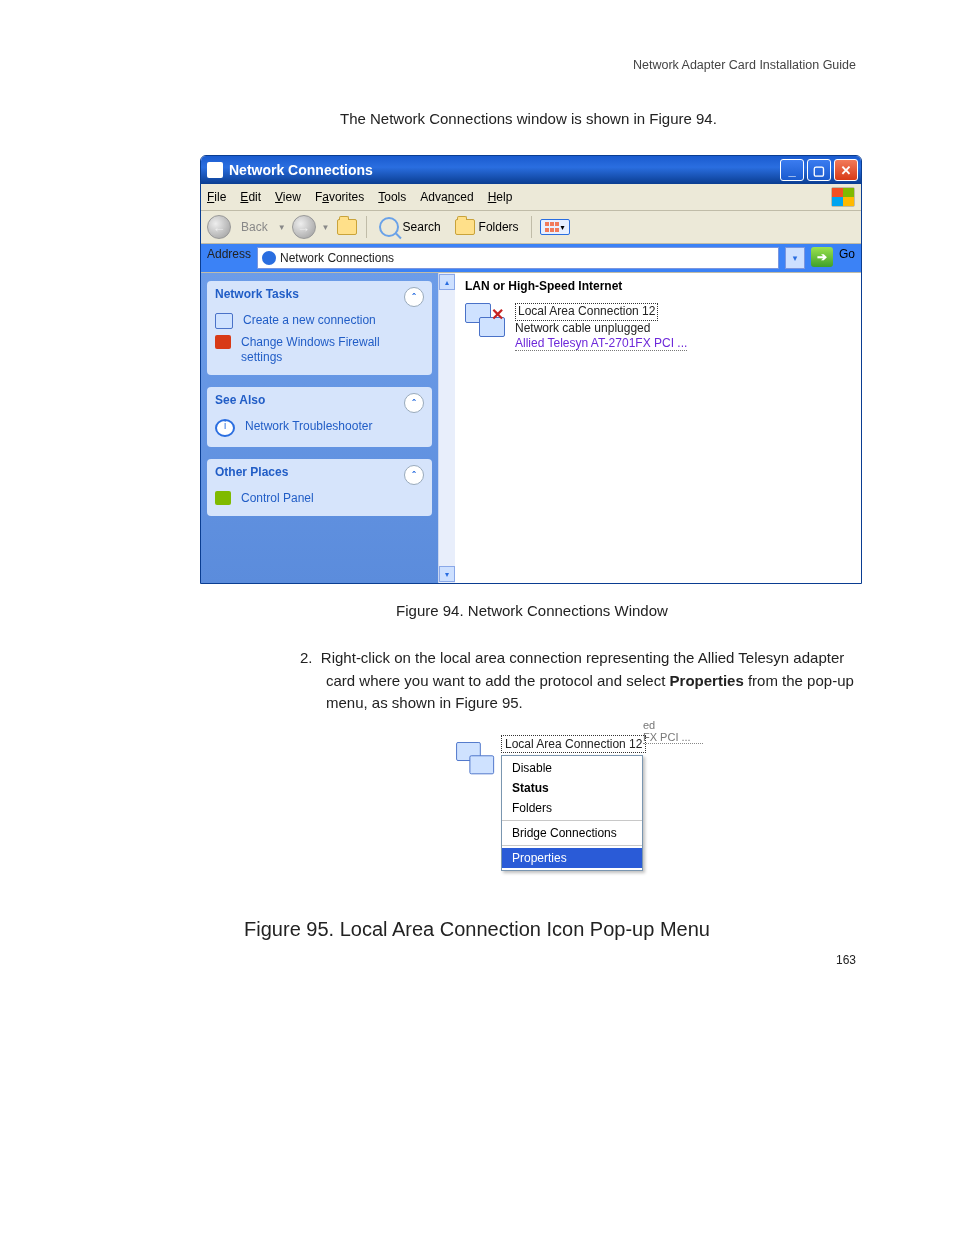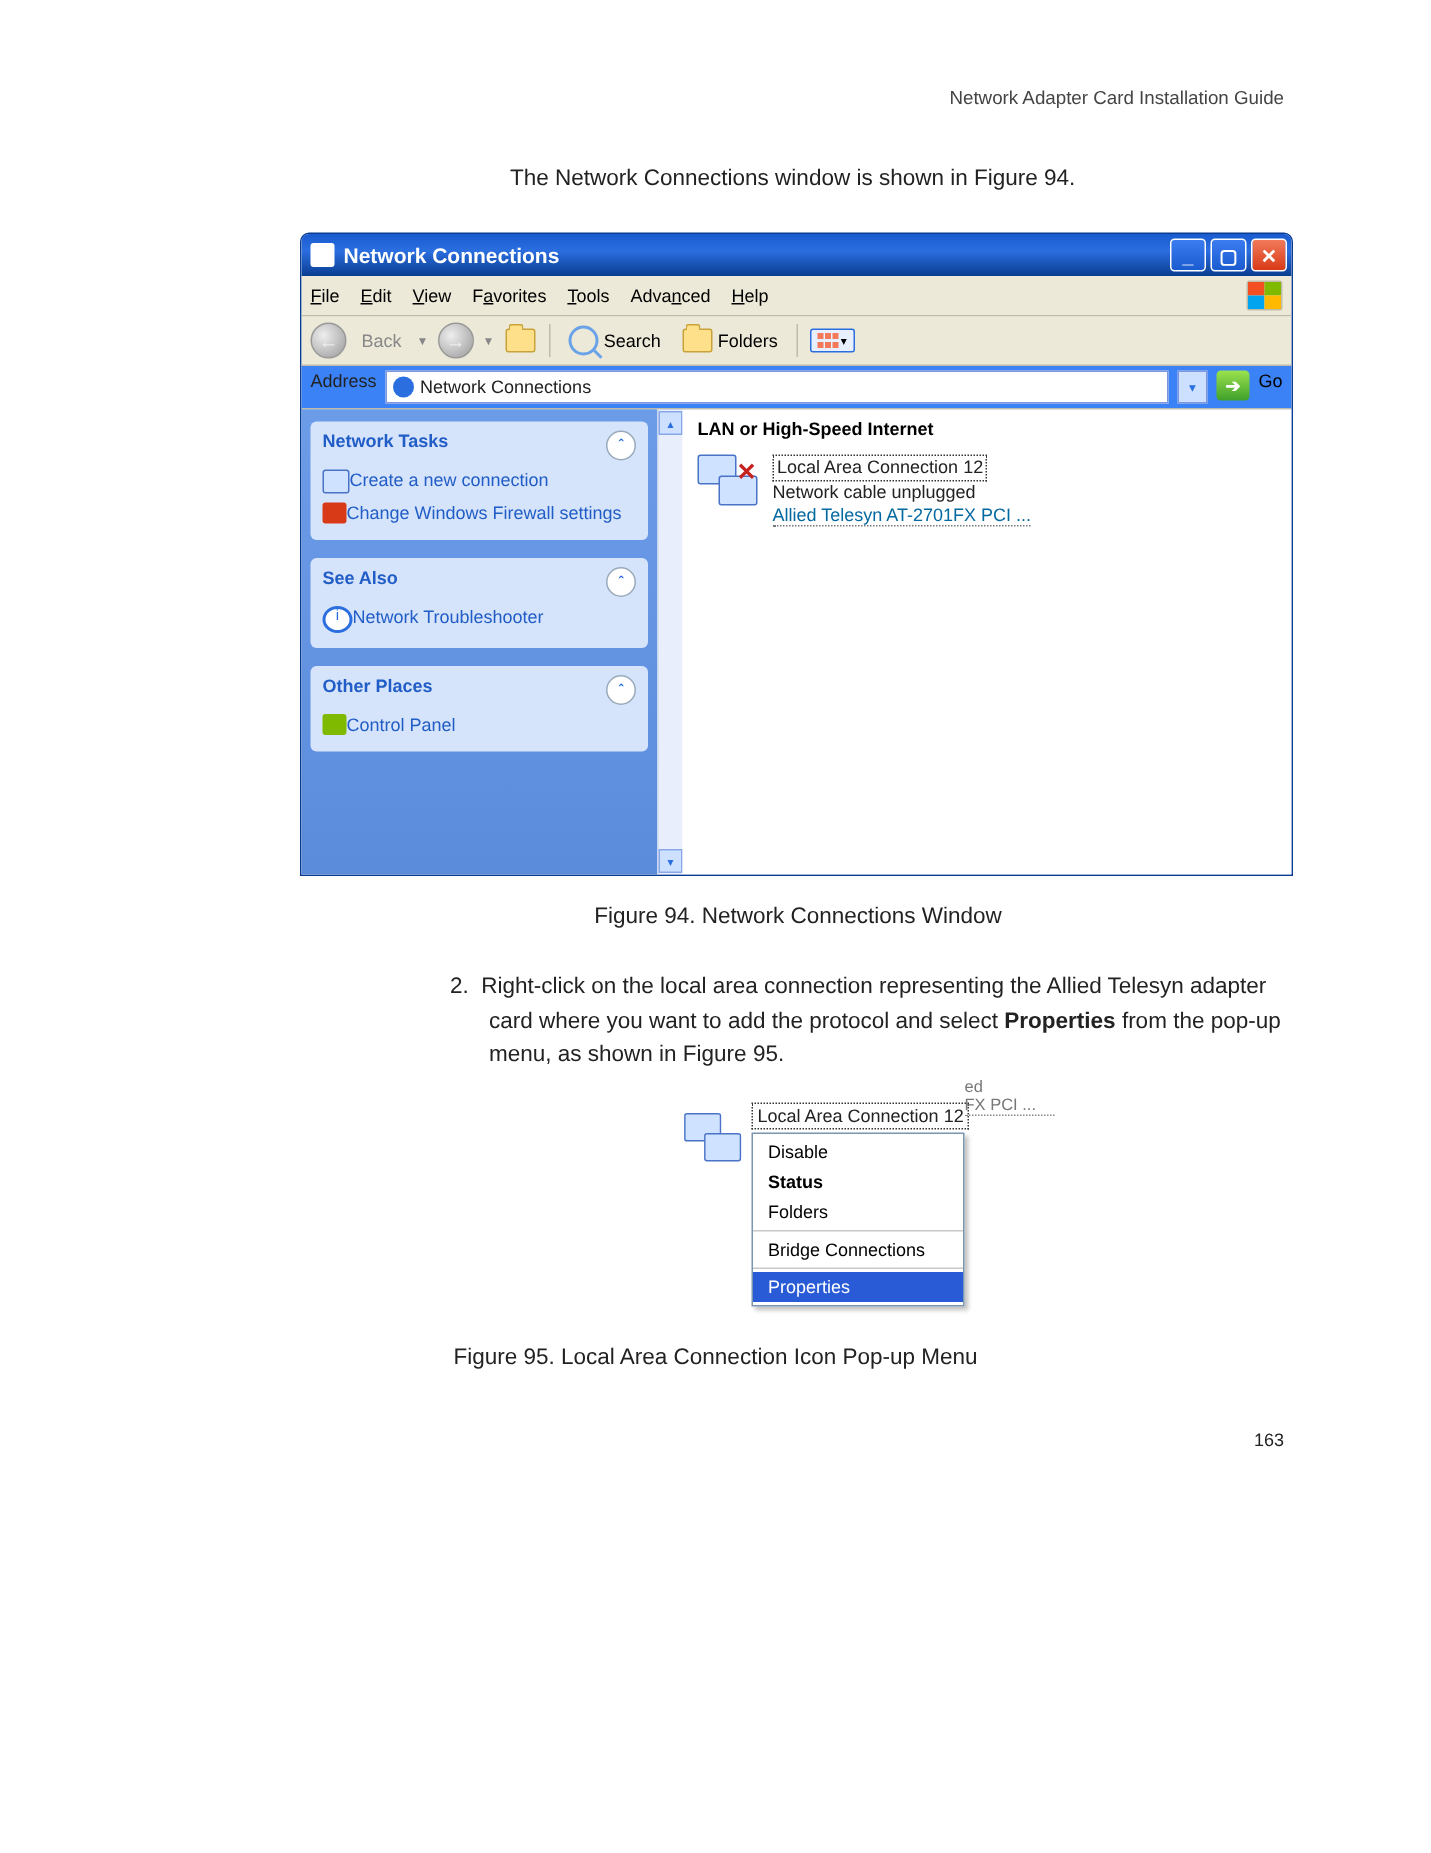--- a/index.html
+++ b/index.html
@@ -154,33 +154,33 @@
   }
   .scrolltrack{width:16px;background:#e8eefb;border-left:1px solid #c9d6f0;display:flex;flex-direction:column;align-items:center;}
   .scrollbtn{width:14px;height:14px;background:#cde0ff;border:1px solid #8aa8e8;margin:1px;font-size:8px;color:#2a6ee0;display:flex;align-items:center;justify-content:center;}
   .sidebox{
     background:#d6e4fb;border-radius:4px;padding:6px 8px 10px 8px;margin-bottom:12px;
   }
   .sidebox .hd{color:#215dc6;font-weight:bold;font-size:12px;display:flex;}
   .sidebox .hd .coll{
     margin-left:auto;width:18px;height:18px;border-radius:50%;background:#fff;border:1px solid #9ab;color:#2a6ee0;font-size:10px;display:flex;align-items:center;justify-content:center;
   }
-  .sideitem{color:#215dc6;font-size:12px;margin-top:6px;display:flex;gap:0;align-items:flex-start;}
+  .sideitem{color:#215dc6;font-size:12px;margin-top:6px;display:flex;gap:10px;align-items:flex-start;}
   .sideitem .itxt{line-height:1.25;}
   .contentpane{flex:1;background:#fff;padding:6px 10px;}
   .sectionhdr{font-weight:bold;font-size:12px;color:#000;}
   .connitem{display:flex;gap:6px;margin-top:10px;align-items:flex-start;}
   .nic-ico{width:44px;height:40px;position:relative;}
   .nic-ico .mon{width:24px;height:18px;background:#cfe2ff;border:1px solid #4a72c8;border-radius:2px;position:absolute;}
   .nic-ico .mon.m1{left:0;top:0;}
   .nic-ico .mon.m2{left:14px;top:14px;}
   .nic-ico .x{position:absolute;left:26px;top:2px;color:#c62222;font-weight:bold;font-size:16px;}
   .conninfo{font-size:12px;line-height:1.3;}
   .conninfo .nm{border:1px dotted #333;padding:0 2px;display:inline-block;}
-  .conninfo .adp{color:#0369a1;border-bottom:1px dotted #777;}
+  .conninfo .adp{color:#6d28d9;border-bottom:1px dotted #777;}
   .caption{
     text-align:center;font-size:15px;margin-top:18px;
   }
   .step2 {
     margin-left:210px;margin-top:28px;font-size:15px;line-height:1.5;text-indent:-26px;padding-left:26px; max-width:560px;
   }
   .fig95wrap{margin-left:365px;margin-top:20px;}
   .fig95{
     width:250px;font-family:Tahoma,Arial,sans-serif;font-size:12px;display:flex;
   }
@@ -194,21 +194,21 @@
   .ctxmenu .grp{border-bottom:1px solid #c8c8c8;padding:2px 0;}
   .ctxmenu .grp:last-child{border-bottom:none;}
   .ctxmenu .mi{padding:3px 10px;color:#000;}
   .ctxmenu .mi.disabled{color:#aaa;}
   .ctxmenu .mi.bold{font-weight:bold;}
   .ctxmenu .mi.sel{background:#2a5bd7;color:#fff;}
   .behind{
     position:relative;left:142px;top:-152px;width:60px;font-size:11px;color:#777;
   }
   .behind .ln2{border-bottom:1px dotted #888;}
-  .caption2{text-align:center;font-size:15px;}
+  .caption2{text-align:center;font-size:20px;margin-top:22px;}
   .pagenum{position:absolute;bottom:28px;right:98px;font-size:12px;}
   .mag{width:16px;height:16px;border:2px solid #6aa2e8;border-radius:50%;position:relative;}
   .mag::after{content:'';position:absolute;width:7px;height:2px;background:#6aa2e8;transform:rotate(45deg);bottom:-2px;right:-5px;}
   .fold{width:18px;height:14px;background:#ffe08a;border:1px solid #c9a33a;border-radius:2px;position:relative;}
   .fold::before{content:'';position:absolute;width:8px;height:3px;background:#ffe08a;border:1px solid #c9a33a;border-bottom:none;top:-4px;left:1px;border-radius:2px 2px 0 0;}
   .tiny-ico{width:16px;height:14px;display:inline-block;}
   .tiny-new{background:#cfe2ff;border:1px solid #4a72c8;border-radius:2px;}
   .tiny-shield{background:#d83a17;border-radius:2px;}
   .tiny-info{background:#fff;border:2px solid #2a6ee0;border-radius:50%;color:#2a6ee0;font-size:10px;line-height:10px;text-align:center;}
   .tiny-cp{background:#7fba00;border-radius:2px;}

